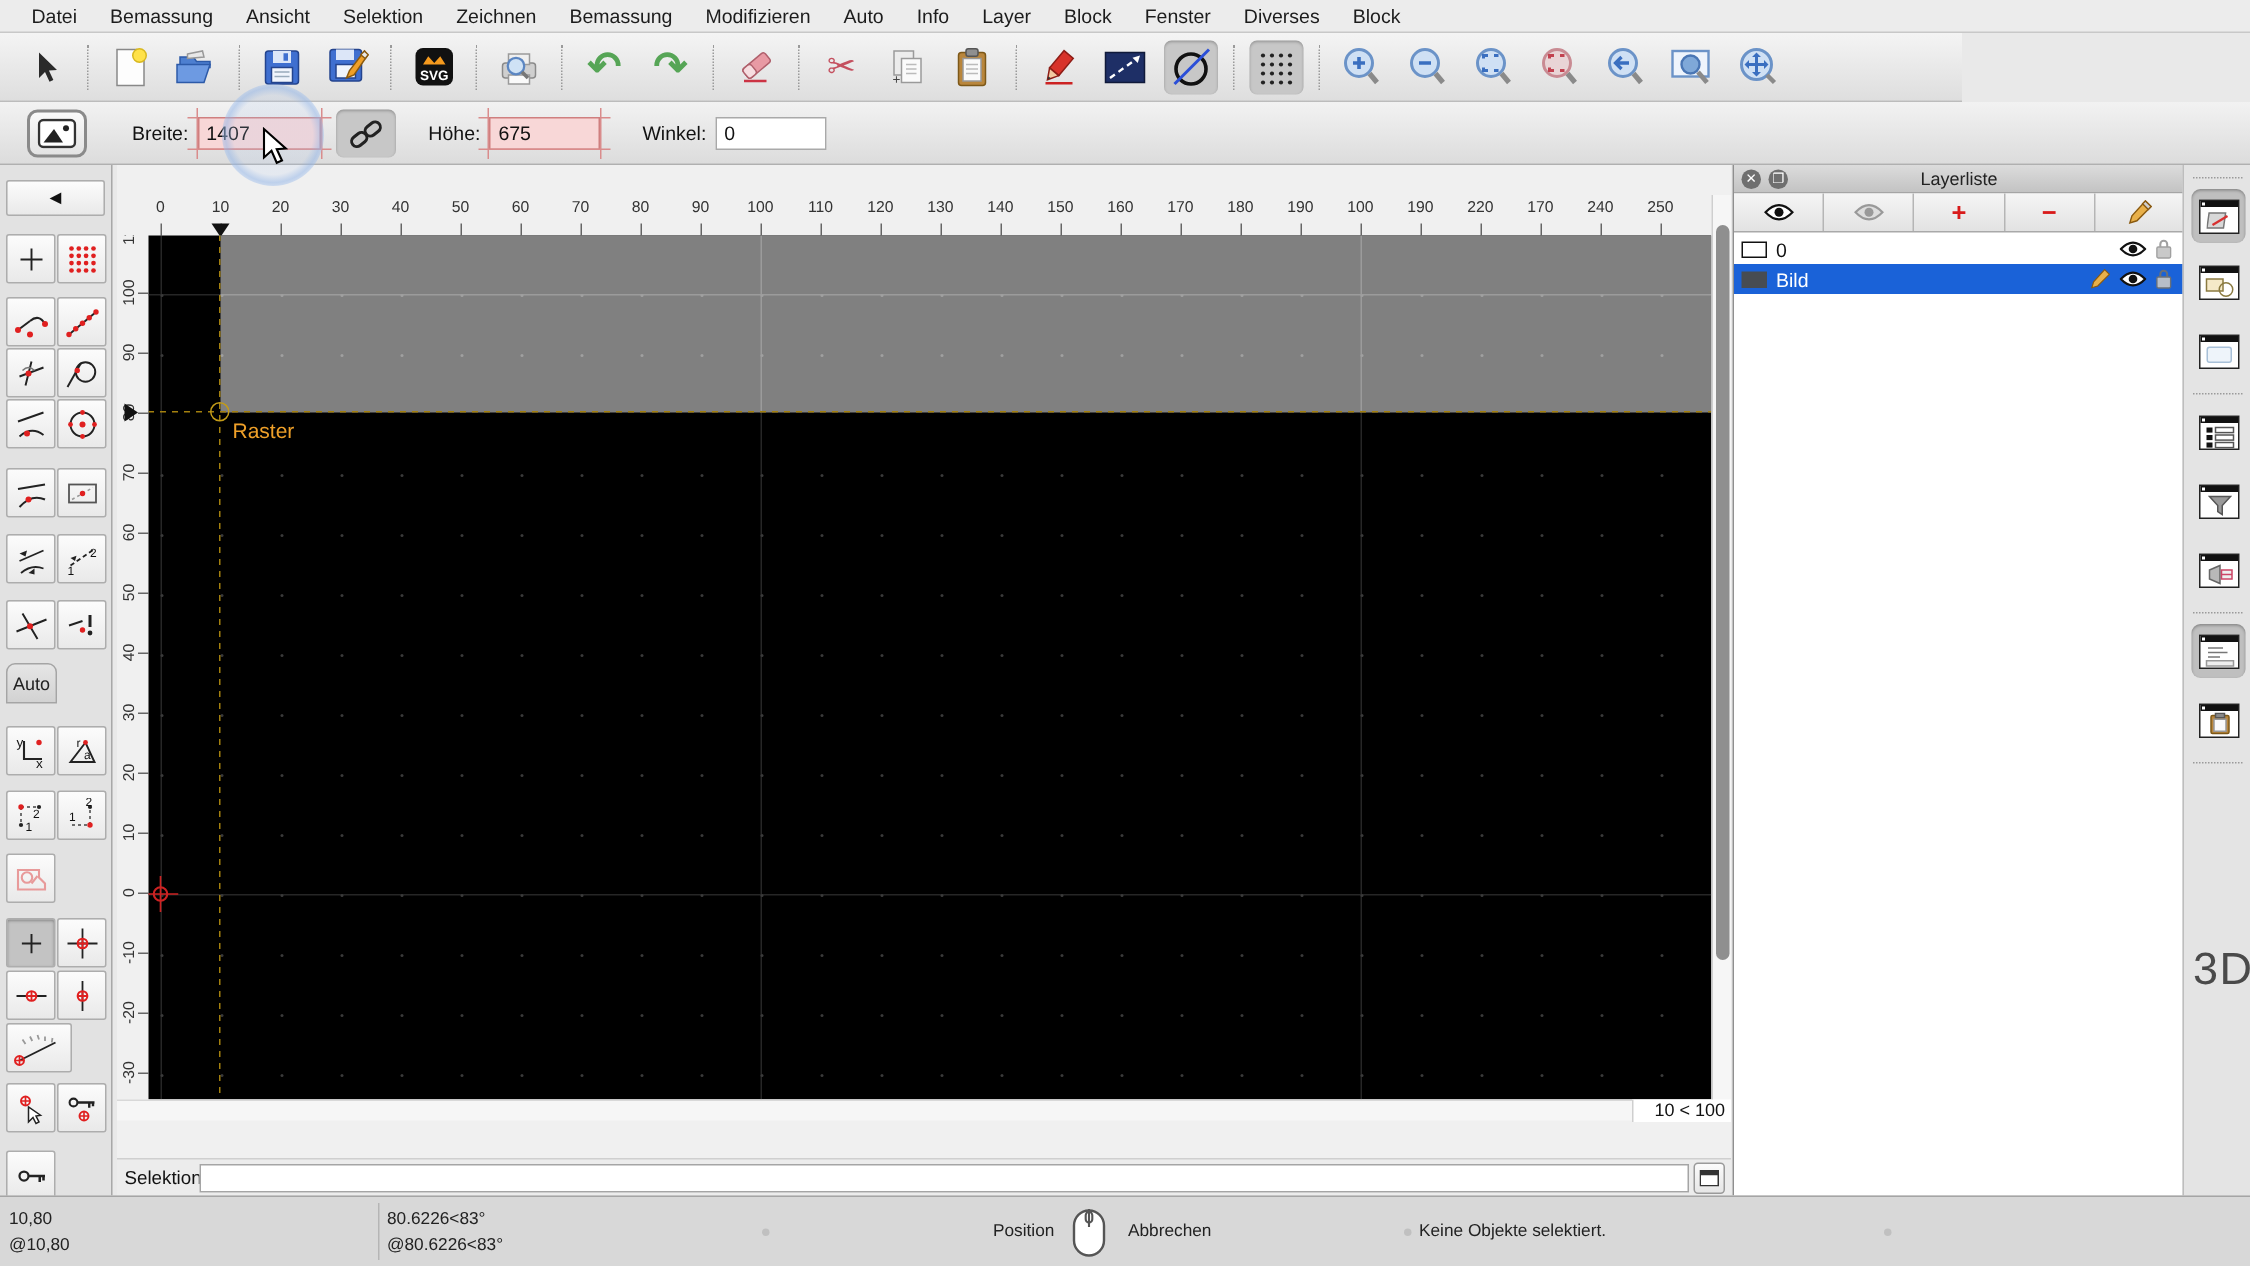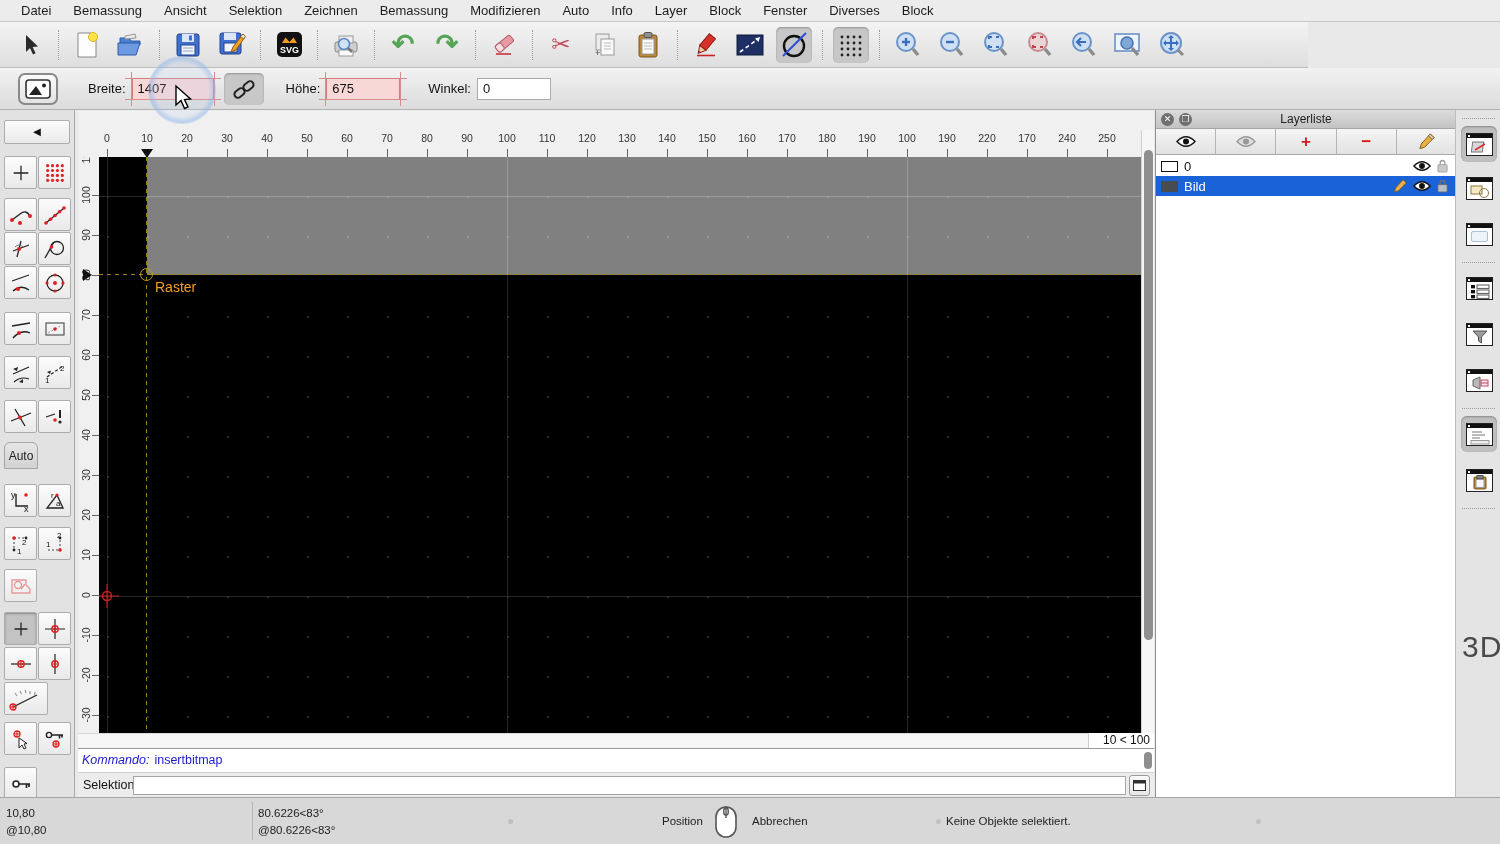--- a/index.html
+++ b/index.html
@@ -1066,24 +1066,20 @@
           <circle cx="12" cy="12" r="4.5" fill="none" stroke="#cc2222" stroke-width="1.4"></circle>
           <path d="M0 12 h24 M12 0 v24" stroke="#cc2222" stroke-width="1.1"></path>
         </svg>
     </div>
   </div>
   <div id="vscroll">
       <div id="vscroll-thumb"></div>
     </div>
   <div id="hscroll-row"></div>
   <div id="grid-info-box">10 &lt; 100</div>
-  <div id="cmdline">
-    <span id="cmd-prompt">Kommando:</span><span id="cmd-text">insertbitmap</span>
-    <div id="cmd-thumb"></div>
-  </div>
   <div id="posrow">
     <span id="pos-label">Selektion:</span>
     <input id="pos-input" value="" style="">
     <div id="pos-winbtn">
       <svg width="13" height="11" viewBox="0 0 13 11">
           <rect x="0.5" y="0.5" width="12" height="10" fill="#fff" stroke="#333"></rect>
           <rect x="0.5" y="0.5" width="12" height="3" fill="#333"></rect>
         </svg>
     </div>
   </div>

